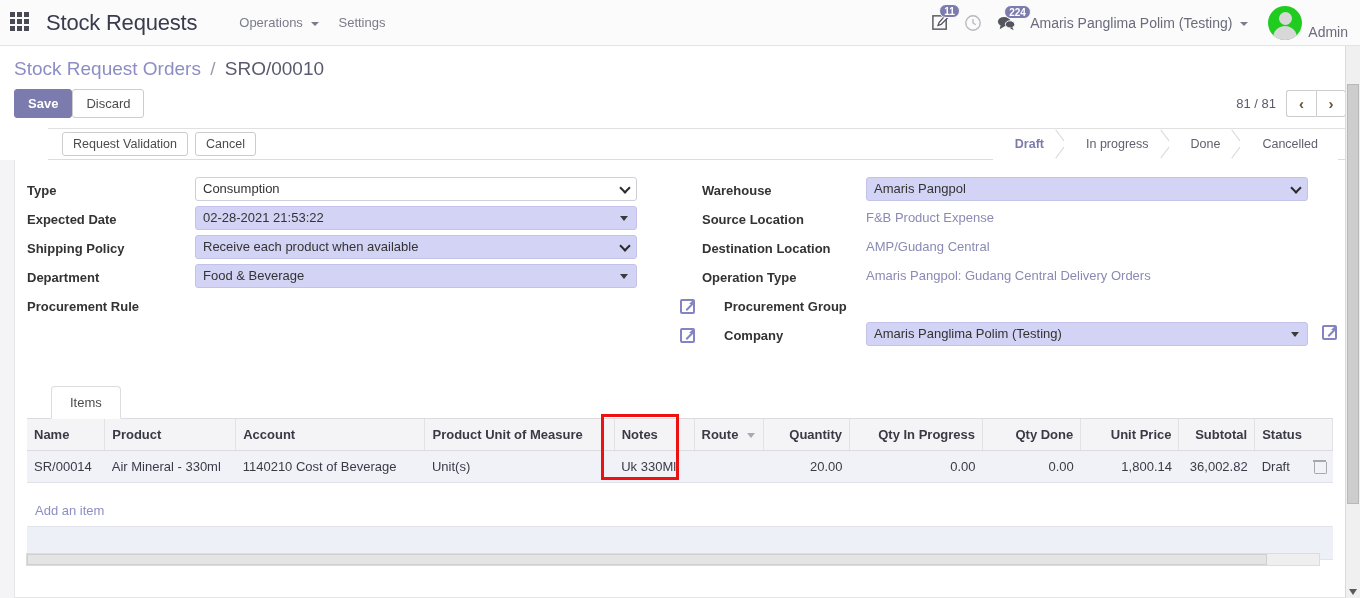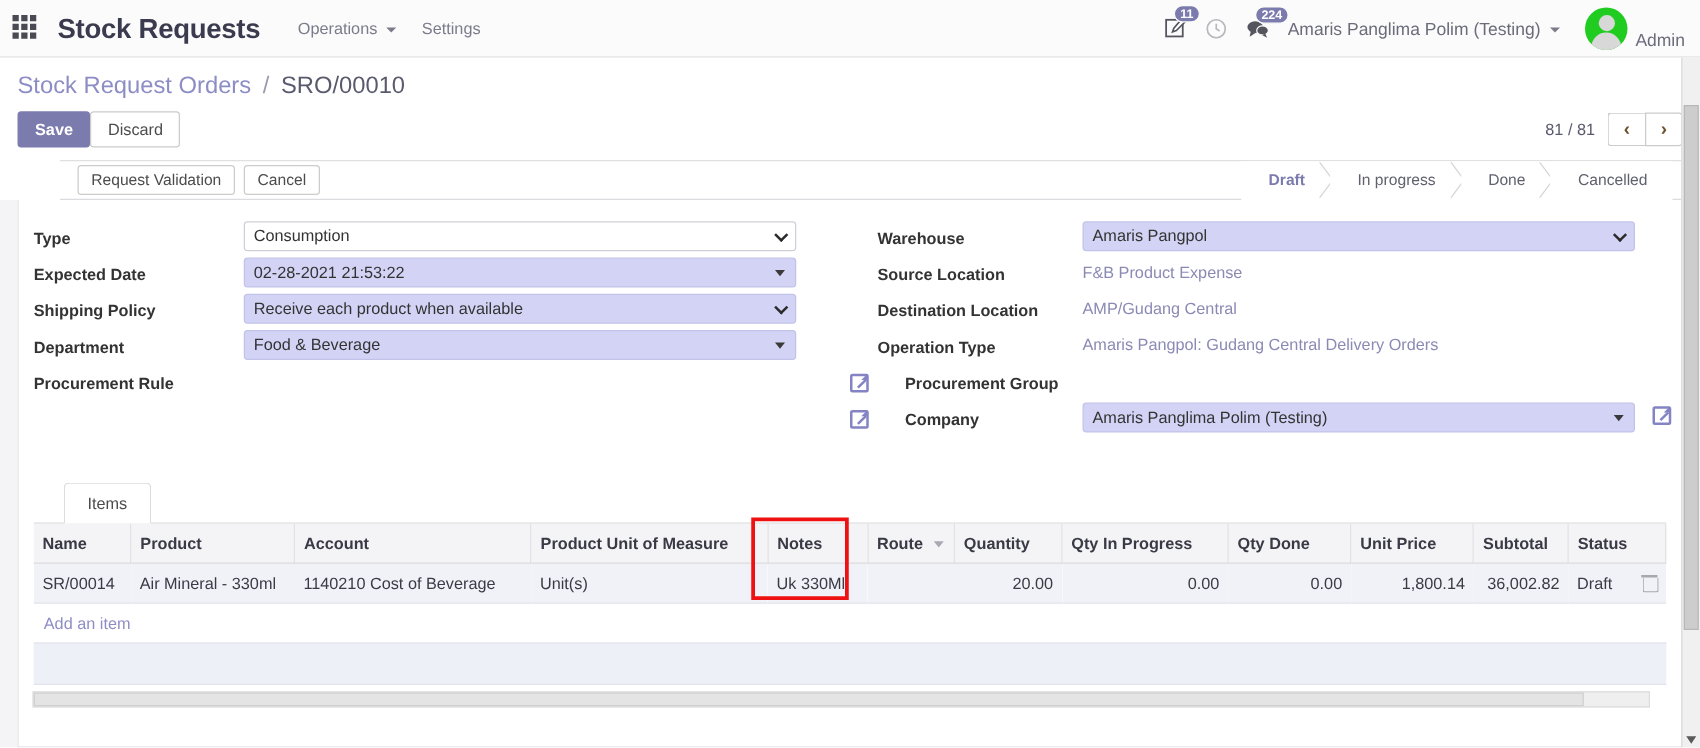--- a/index.html
+++ b/index.html
@@ -30,22 +30,22 @@
     grid-template-columns: repeat(3, 5px);
     grid-template-rows: repeat(3, 5px);
     gap: 2px;
     margin-right: 14px;
     cursor: pointer;
   }
   .apps-grid i { background: #4a4a55; display: block; width: 5px; height: 5px; }
   .brand {
     font-size: 22px;
     color: #3b3b4f;
-    font-weight: 700;
-    margin-right: 20px;
+    font-weight: 400;
+    margin-right: 32px;
     letter-spacing: -0.2px;
     white-space: nowrap;
   }
   .menu-item {
     font-size: 13px;
     color: #7b7b8c;
     padding: 0 10px;
     cursor: pointer;
     white-space: nowrap;
   }
@@ -358,21 +358,21 @@
     border-bottom: 1px solid #dcdce0;
     border-right: 1px solid #e2e2e6;
     padding: 8px 7px;
     font-size: 13px;
     font-weight: bold;
     color: #3a3a46;
     text-align: left;
     white-space: nowrap;
     cursor: pointer;
   }
-  table.items th.num { text-align: left; }
+  table.items th.num { text-align: right; }
   table.items td {
     background: #f1f1f8;
     border-bottom: 1px solid #e2e2ea;
     padding: 8px 7px;
     color: #3b3b46;
     white-space: nowrap;
     overflow: hidden;
     text-overflow: ellipsis;
   }
   table.items td.num { text-align: right; }
@@ -406,20 +406,21 @@
     left: 0; top: 1px;
     width: 13px; height: 2px;
     background: #6b6b76;
   }
   .add-item {
     color: #8d8dc6;
     font-size: 13px;
     padding: 8px 0 8px 8px;
     cursor: pointer;
     display: inline-block;
+    margin-top: 12px;
   }
   .empty-band {
     height: 34px;
     background: #eef0f8;
     border: 1px solid #e3e3ee;
     border-left: none; border-right: none;
     margin: 0 12px;
   }
 
   

